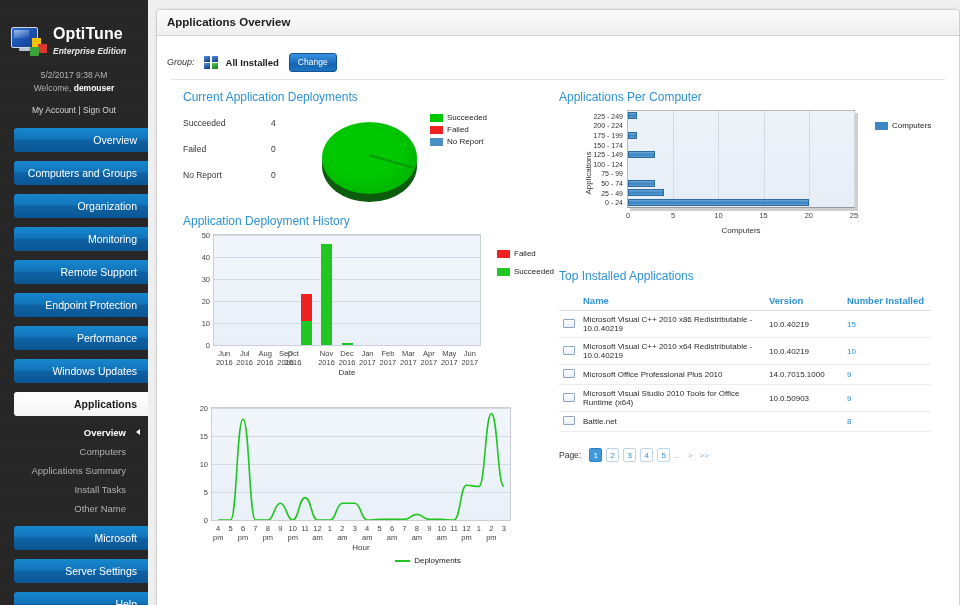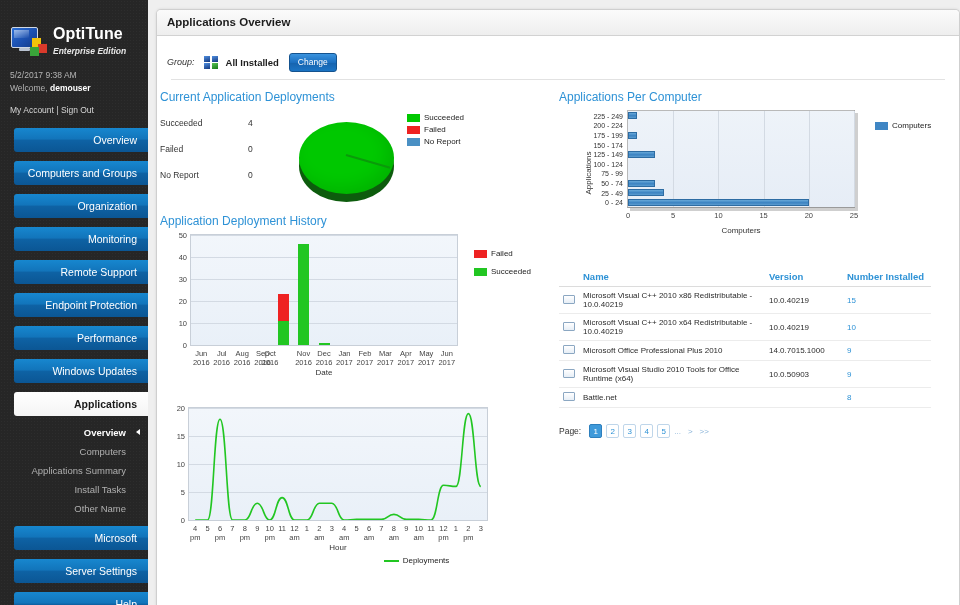--- a/index.html
+++ b/index.html
@@ -38,21 +38,21 @@
     position: absolute; left: 9px; top: 23px; width: 11px; height: 3px; background: #b9c3d1; border-radius: 1px;
   }
   .logo-ico .pg { position:absolute; width: 9px; height: 9px; }
   .logo-ico .pg1 { left: 22px; top: 13px; background: #f2c20a; }
   .logo-ico .pg2 { left: 28px; top: 19px; background: #d93a2b; }
   .logo-ico .pg3 { left: 20px; top: 22px; background: #3aa33a; }
   .brand-text { padding-top: 2px; }
   .brand-name { color: #ffffff; font-size: 16px; font-weight: bold; letter-spacing: .1px; line-height: 20px; }
   .brand-sub { color: #e8e8e8; font-size: 8.5px; font-style: italic; font-weight: bold; text-align: right; margin-top: 2px; }
 
-  .userinfo { padding: 10px 10px 0 10px; text-align: left; }
+  .userinfo { padding: 10px 10px 0 10px; text-align: center; }
   .userinfo .ln { color: #b4b4b4; font-size: 8.5px; line-height: 13px; }
   .userinfo .ln b { color: #ffffff; }
   .userinfo .acct { margin-top: 9px; color: #d6d6d6; font-size: 8.5px; line-height: 13px; }
   .userinfo .acct a { color: #d6d6d6; text-decoration: none; }
 
   .nav { margin-top: 11px; }
   .nav-btn {
     display: block; height: 24px; line-height: 24px;
     margin: 0 0 9px 14px; padding-right: 11px;
     color: #ffffff; font-size: 10.5px; text-align: right;
@@ -99,21 +99,21 @@
   .grp-ico .c { left: 1px; top: 8px; } .grp-ico .d { left: 9px; top: 8px; background: linear-gradient(160deg,#58c254,#177a1a); }
   .group-name { font-size: 9.5px; font-weight: bold; color: #1c1c1c; margin-right: 10px; }
   .btn-change {
     font-size: 8.5px; color: #fff; padding: 3px 8px 4px 8px; border-radius: 3px;
     background: linear-gradient(180deg, #3a93de 0%, #1b6fc0 50%, #1663ae 51%, #1b74c4 100%);
     border: 1px solid #14538f; cursor: pointer;
   }
   .hr { height: 1px; background: #e2e2e2; margin: 0 14px; }
 
   .cols { display: flex; padding: 10px 0 0 0; }
-  .col-l { width: 396px; padding-left: 3px; }
+  .col-l { width: 396px; padding-left: 26px; }
   .col-r { width: 400px; padding-left: 6px; }
 
   .sec-title { color: #2e92d6; font-size: 12px; margin-bottom: 6px; }
 
   
   .pie-row { display: flex; align-items: flex-start; }
   .kv { width: 130px; padding-top: 8px; }
   .kv .row { display: flex; font-size: 8.5px; color: #333; margin-bottom: 16px; }
   .kv .row .k { width: 88px; }
   .kv .row .v { }
@@ -458,20 +458,21 @@
               <div class="legend" style="margin-left:20px;padding-top:10px">
                 <div class="li">
                     <span class="sw" style="background:#3f86c4"></span>
                     <span>Computers</span>
                   </div>
               </div>
             </div>
           </div>
 
           <div style="margin-top:34px">
+            <div class="sec-title">Top Installed Applications</div>
             <table class="tbl">
               <thead>
                 <tr>
                   <th class="th-ico"></th>
                   <th>Name</th>
                   <th style="width:78px">Version</th>
                   <th style="width:88px">Number Installed</th>
                 </tr>
               </thead>
               <tbody id="tbl-body">

